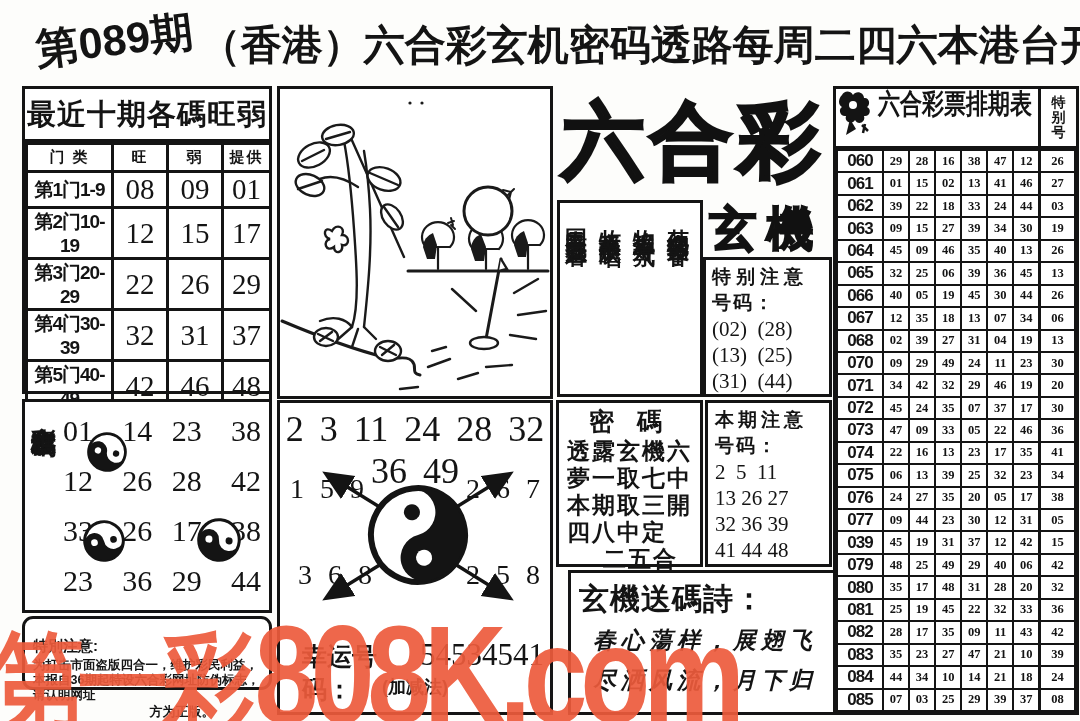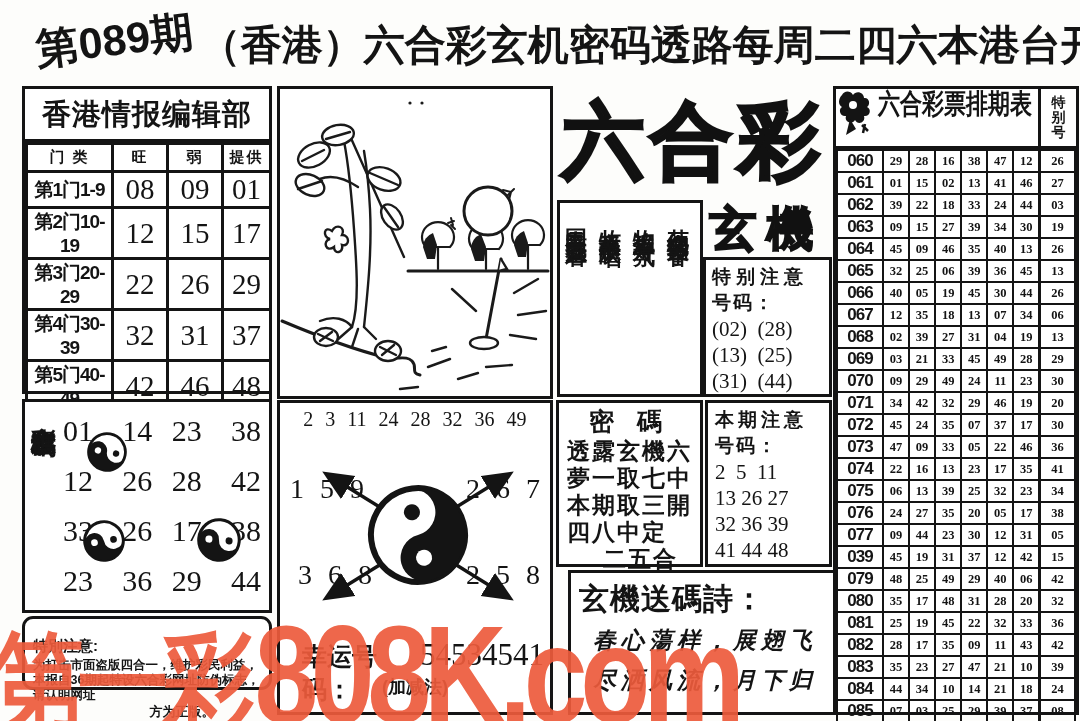--- a/index.html
+++ b/index.html
@@ -41,21 +41,21 @@
   .nt-body{font-size:12.5px;font-weight:bold;line-height:15px;margin-top:2px;}
   .nt-body2{font-size:13px;font-weight:bold;text-align:center;padding-left:70px;}
   .nt-foot{display:flex;justify-content:space-between;font-size:14px;font-weight:bold;margin-top:3px;}
 
   
   .illus{left:277px;top:86px;width:276px;height:313px;}
 
   
   .diagram{left:277px;top:400px;width:276px;height:315px;}
   .dg-top{position:absolute;top:5px;left:0;right:0;text-align:center;
-          font-family:"Liberation Serif","DejaVu Serif",serif;font-size:20px;word-spacing:7px;}
+          font-family:"Liberation Serif","DejaVu Serif",serif;font-size:36px;word-spacing:7px;}
   .dg-corner{position:absolute;font-family:"Liberation Serif","DejaVu Serif",serif;
              font-size:28px;word-spacing:9px;}
   .dg-ul{left:10px;top:70px;} .dg-ur{right:10px;top:70px;}
   .dg-ll{left:10px;top:156px;margin-left:8px;} .dg-lr{right:10px;top:156px;}
   .dg-center{position:absolute;left:28px;top:52px;}
   .dg-lucky{position:absolute;left:22px;top:234px;right:6px;display:flex;align-items:baseline;gap:16px;}
   .dg-lucky-label{font-size:25px;font-weight:bold;}
   .dg-lucky-value{font-family:"Liberation Serif","DejaVu Serif",serif;font-size:31px;}
   .dg-method{position:absolute;top:272px;left:0;right:0;text-align:center;font-size:18px;font-weight:bold;}
 
@@ -121,21 +121,21 @@
 </head>
 <body>
 
 <div class="page">
 
   <div class="hdr">
     <span class="hdr-pre">第089期</span><span>（香港）六合彩玄机密码透路每周二四六本港台开</span>
   </div>
 
   <section class="box hotcold">
-    <div class="hc-title">香港情报编辑部</div>
+    <div class="hc-title">最近十期各碼旺弱</div>
     <table class="hc">
       <colgroup>
           <col style="width:86px">
           <col style="width:55px">
           <col style="width:55px">
           <col style="width:48px">
         </colgroup>
       <thead>
         <tr>
           <th>门 类</th>
@@ -484,30 +484,20 @@
        <td class="per">068</td>
             <td class="n">02</td>
             <td class="n">39</td>
             <td class="n">27</td>
             <td class="n">31</td>
             <td class="n">04</td>
             <td class="n">19</td>
        <td class="sp">13</td>
      </tr>
           <tr>
-       <td class="per">069</td>
-            <td class="n">03</td>
-            <td class="n">21</td>
-            <td class="n">33</td>
-            <td class="n">45</td>
-            <td class="n">49</td>
-            <td class="n">28</td>
-       <td class="sp">29</td>
-     </tr>
-          <tr>
        <td class="per">070</td>
             <td class="n">09</td>
             <td class="n">29</td>
             <td class="n">49</td>
             <td class="n">24</td>
             <td class="n">11</td>
             <td class="n">23</td>
        <td class="sp">30</td>
      </tr>
           <tr>

